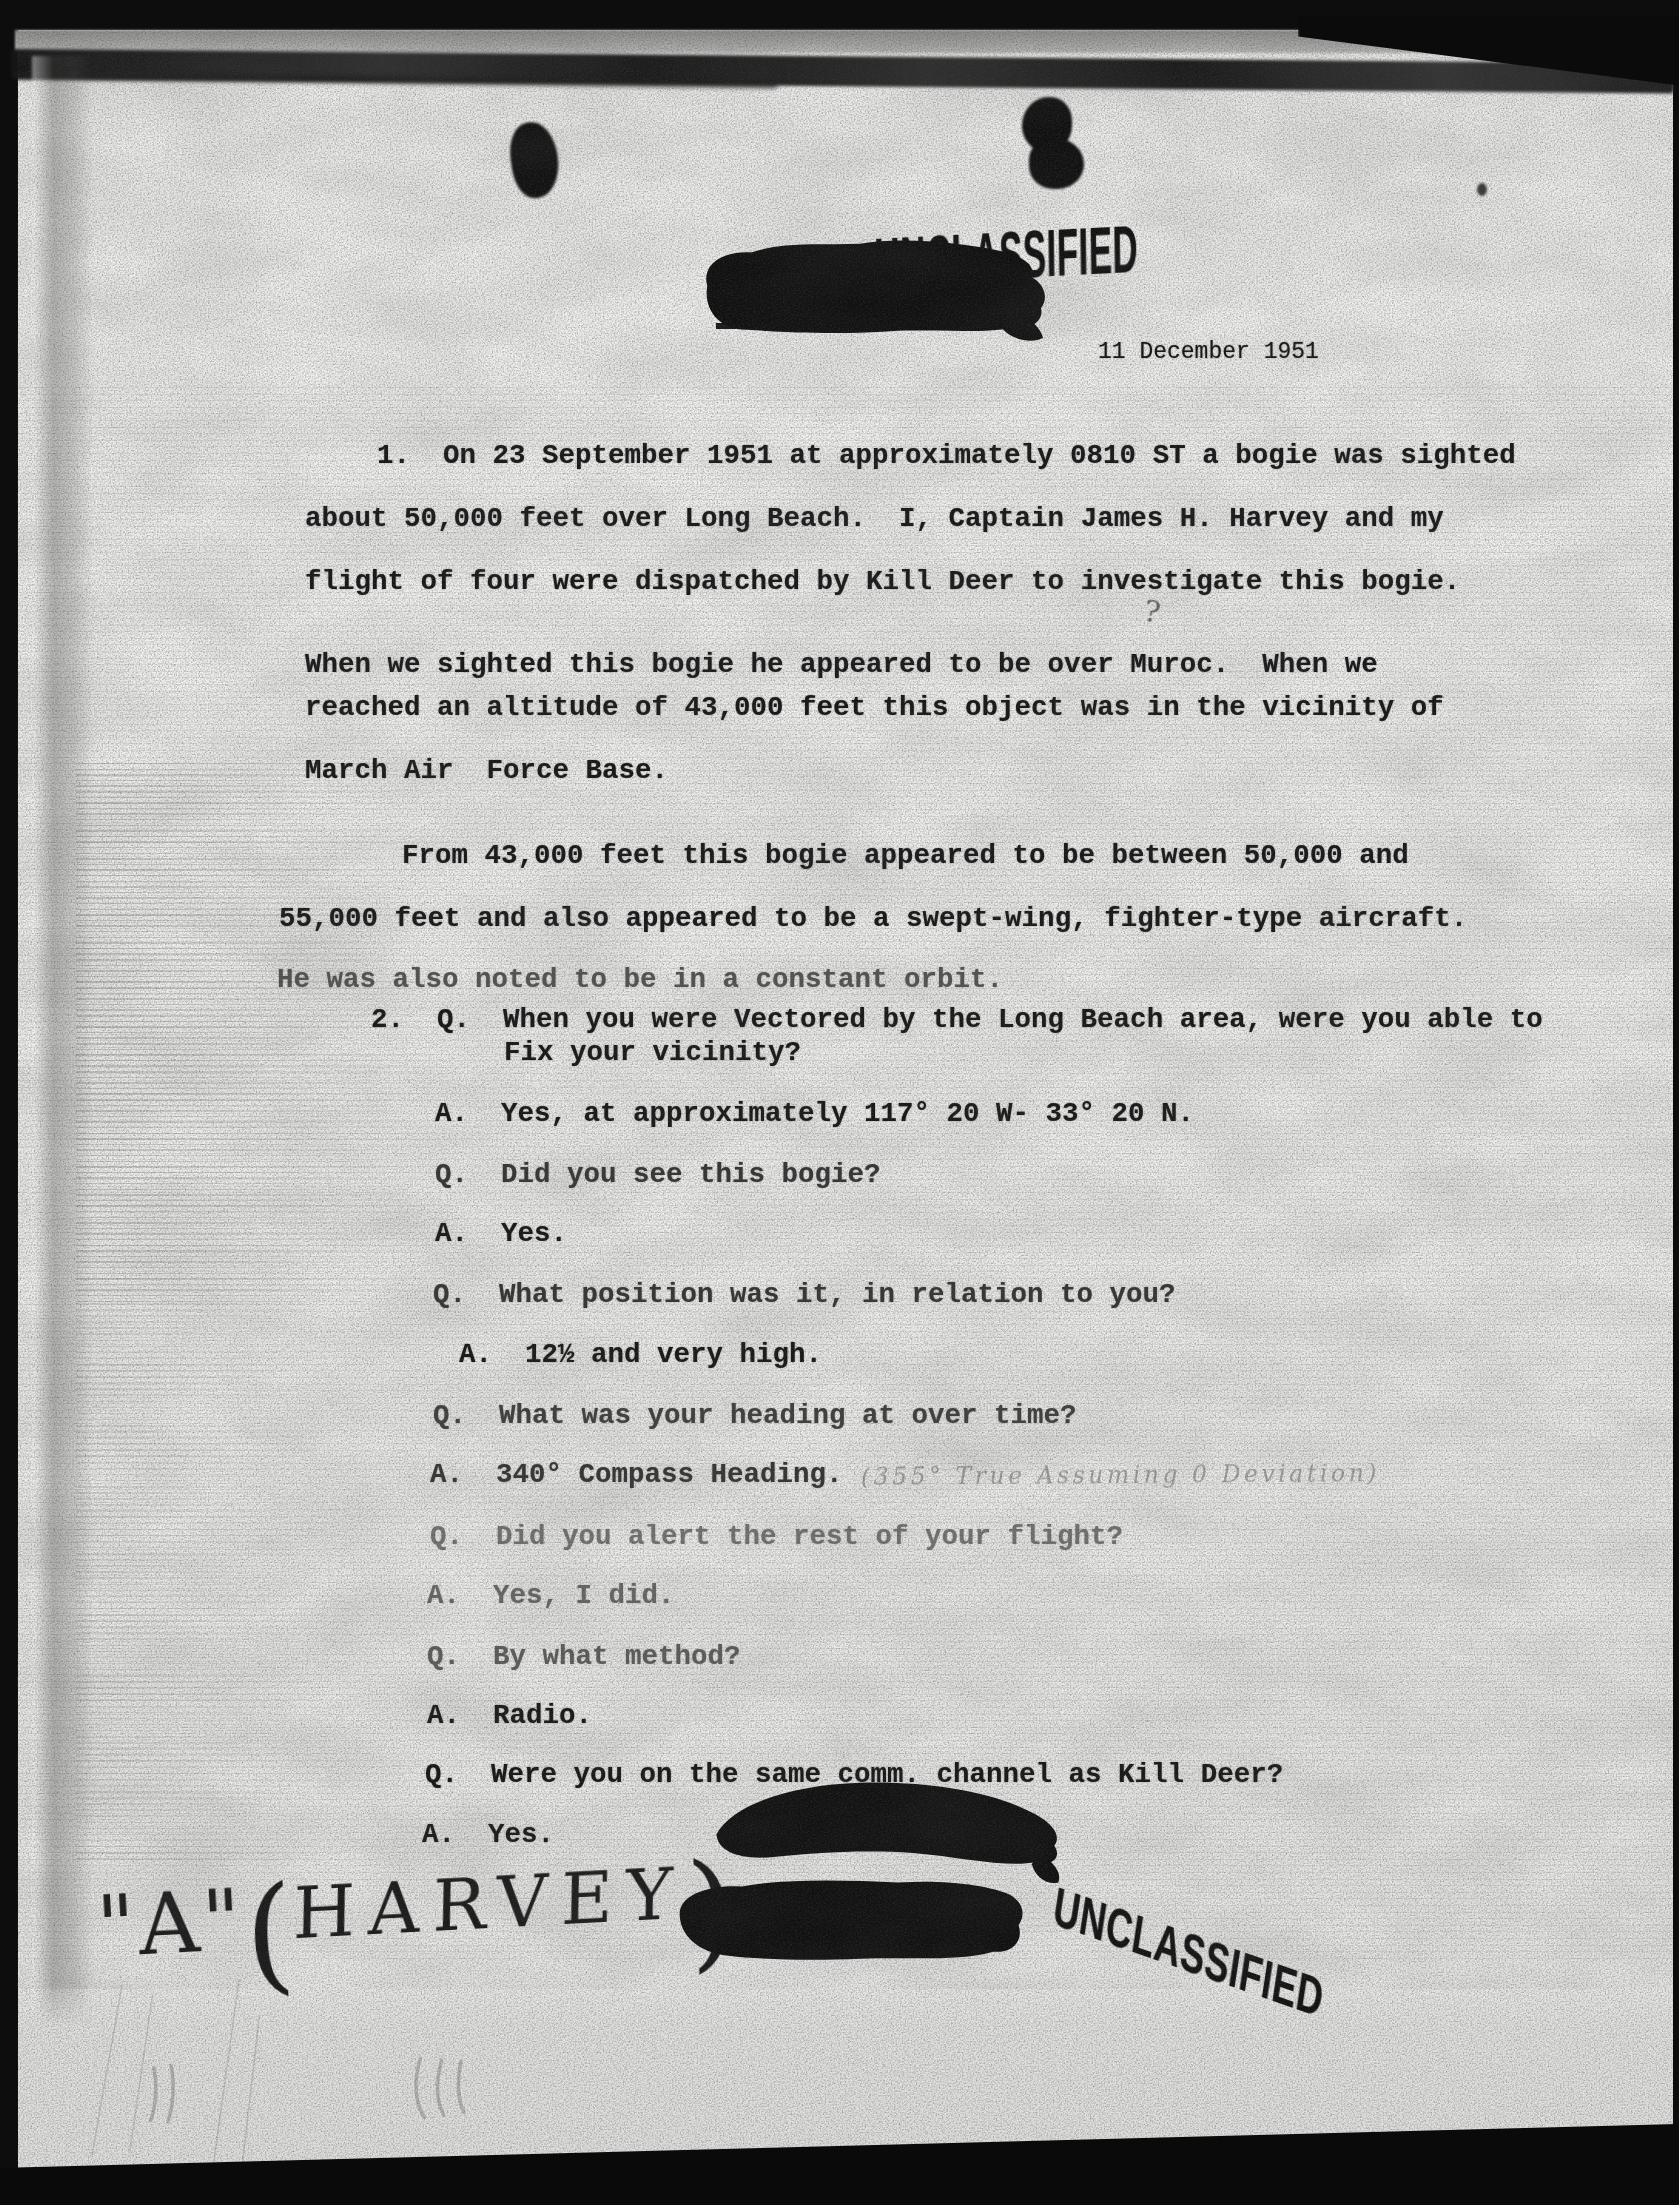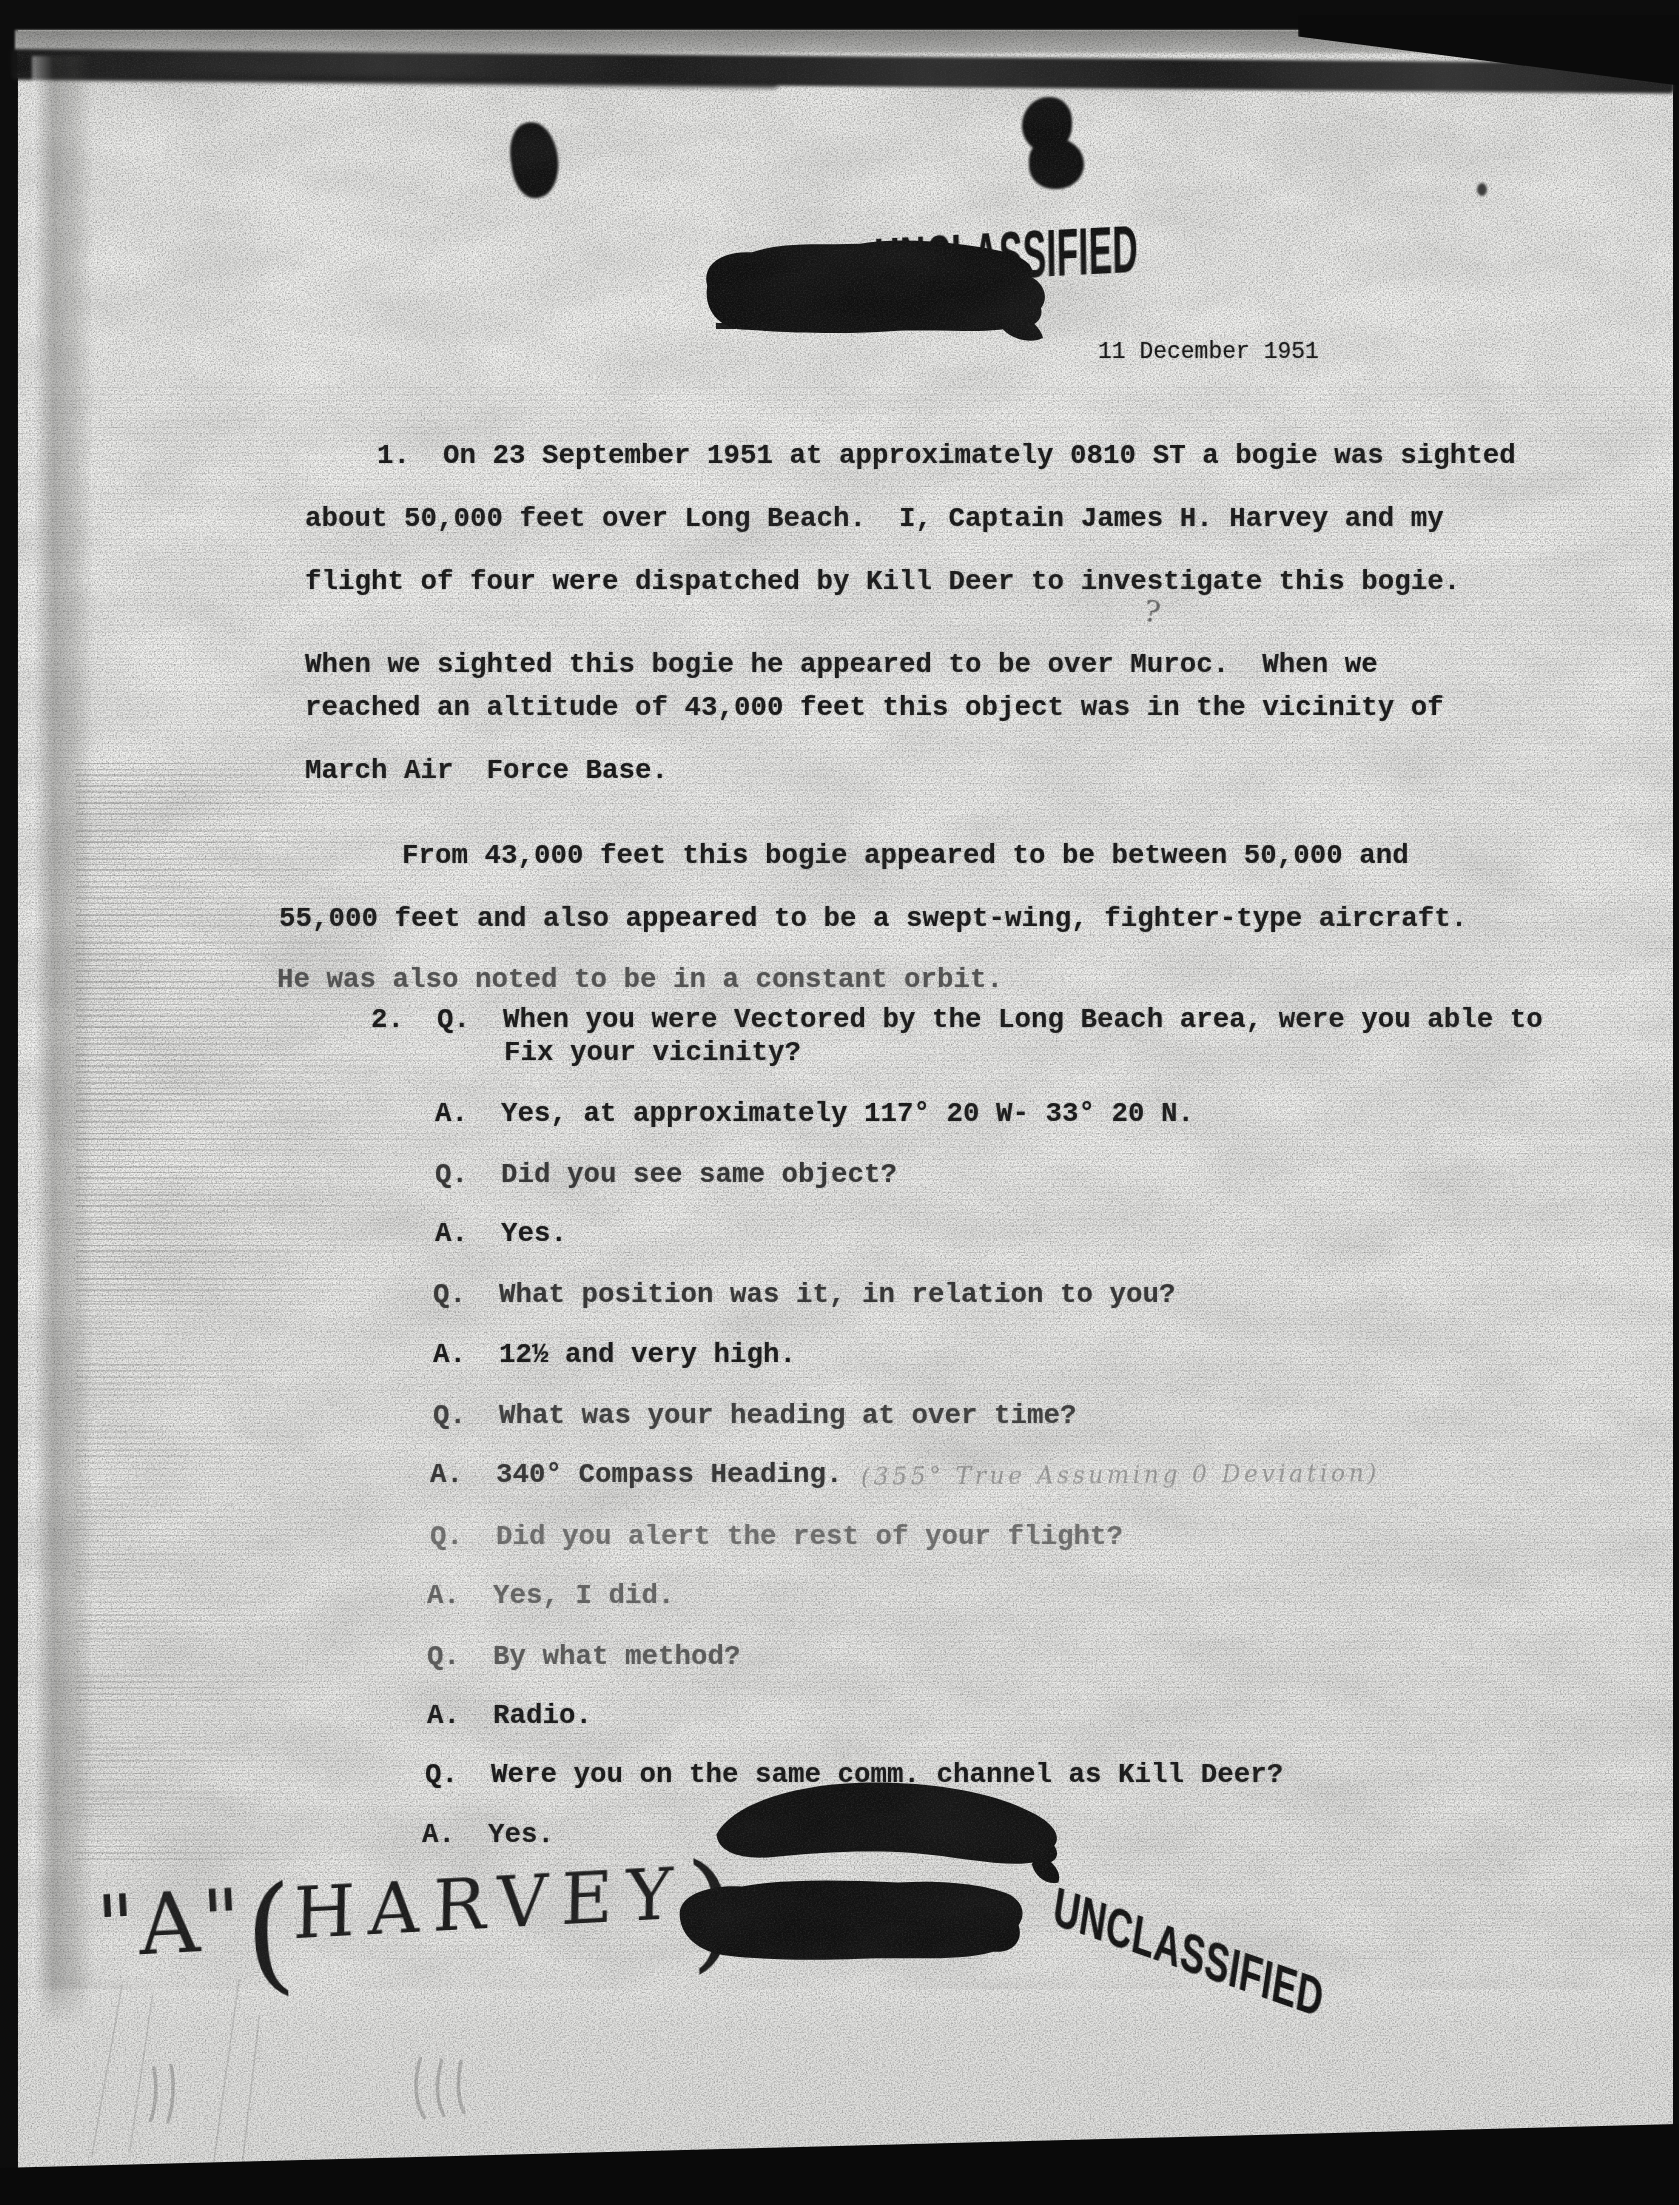--- a/index.html
+++ b/index.html
@@ -108,24 +108,24 @@
   <div class="tl" style="left:305px;top:568px;">flight of four were dispatched by Kill Deer to investigate this bogie.</div>
   <div class="tl" style="left:305px;top:631px;margin-top:20px;">When we sighted this bogie he appeared to be over Muroc.  When we</div>
   <div class="tl" style="left:305px;top:694px;">reached an altitude of 43,000 feet this object was in the vicinity of</div>
   <div class="tl" style="left:305px;top:757px;">March Air  Force Base.</div>
   <div class="tl" style="left:402px;top:842px;">From 43,000 feet this bogie appeared to be between 50,000 and</div>
   <div class="tl" style="left:279px;top:905px;">55,000 feet and also appeared to be a swept-wing, fighter-type aircraft.</div>
   <div class="tl" style="left:277px;top:966px;opacity:.7;">He was also noted to be in a constant orbit.</div>
   <div class="tl" style="left:371px;top:1006px;">2.  Q.  When you were Vectored by the Long Beach area, were you able to</div>
   <div class="tl" style="left:504px;top:1039px;">Fix your vicinity?</div>
   <div class="tl" style="left:435px;top:1100px;">A.  Yes, at approximately 117° 20 W- 33° 20 N.</div>
-  <div class="tl" style="left:435px;top:1161px;opacity:.85;">Q.  Did you see same object?</div>
+  <div class="tl" style="left:435px;top:1161px;opacity:.85;">Q.  Did you see this bogie?</div>
   <div class="tl" style="left:435px;top:1220px;">A.  Yes.</div>
   <div class="tl" style="left:433px;top:1281px;opacity:.85;">Q.  What position was it, in relation to you?</div>
-  <div class="tl" style="left:433px;top:1341px;">A.  12½ and very high.</div>
+  <div class="tl" style="left:459px;top:1341px;">A.  12½ and very high.</div>
   <div class="tl" style="left:433px;top:1402px;opacity:.8;">Q.  What was your heading at over time?</div>
   <div class="tl" style="left:430px;top:1461px;opacity:.85;">A.  340° Compass Heading.</div>
   <div class="tl" style="left:430px;top:1523px;opacity:.55;">Q.  Did you alert the rest of your flight?</div>
   <div class="tl" style="left:427px;top:1582px;opacity:.6;">A.  Yes, I did.</div>
   <div class="tl" style="left:427px;top:1643px;opacity:.65;">Q.  By what method?</div>
   <div class="tl" style="left:427px;top:1702px;">A.  Radio.</div>
   <div class="tl" style="left:425px;top:1761px;text-align:right;">Q.  Were you on the same comm. channel as Kill Deer?</div>
   <div class="tl" style="left:422px;top:1821px;">A.  Yes.</div>
 
   <div class="hand q-mark" style="position:absolute;">?</div>

